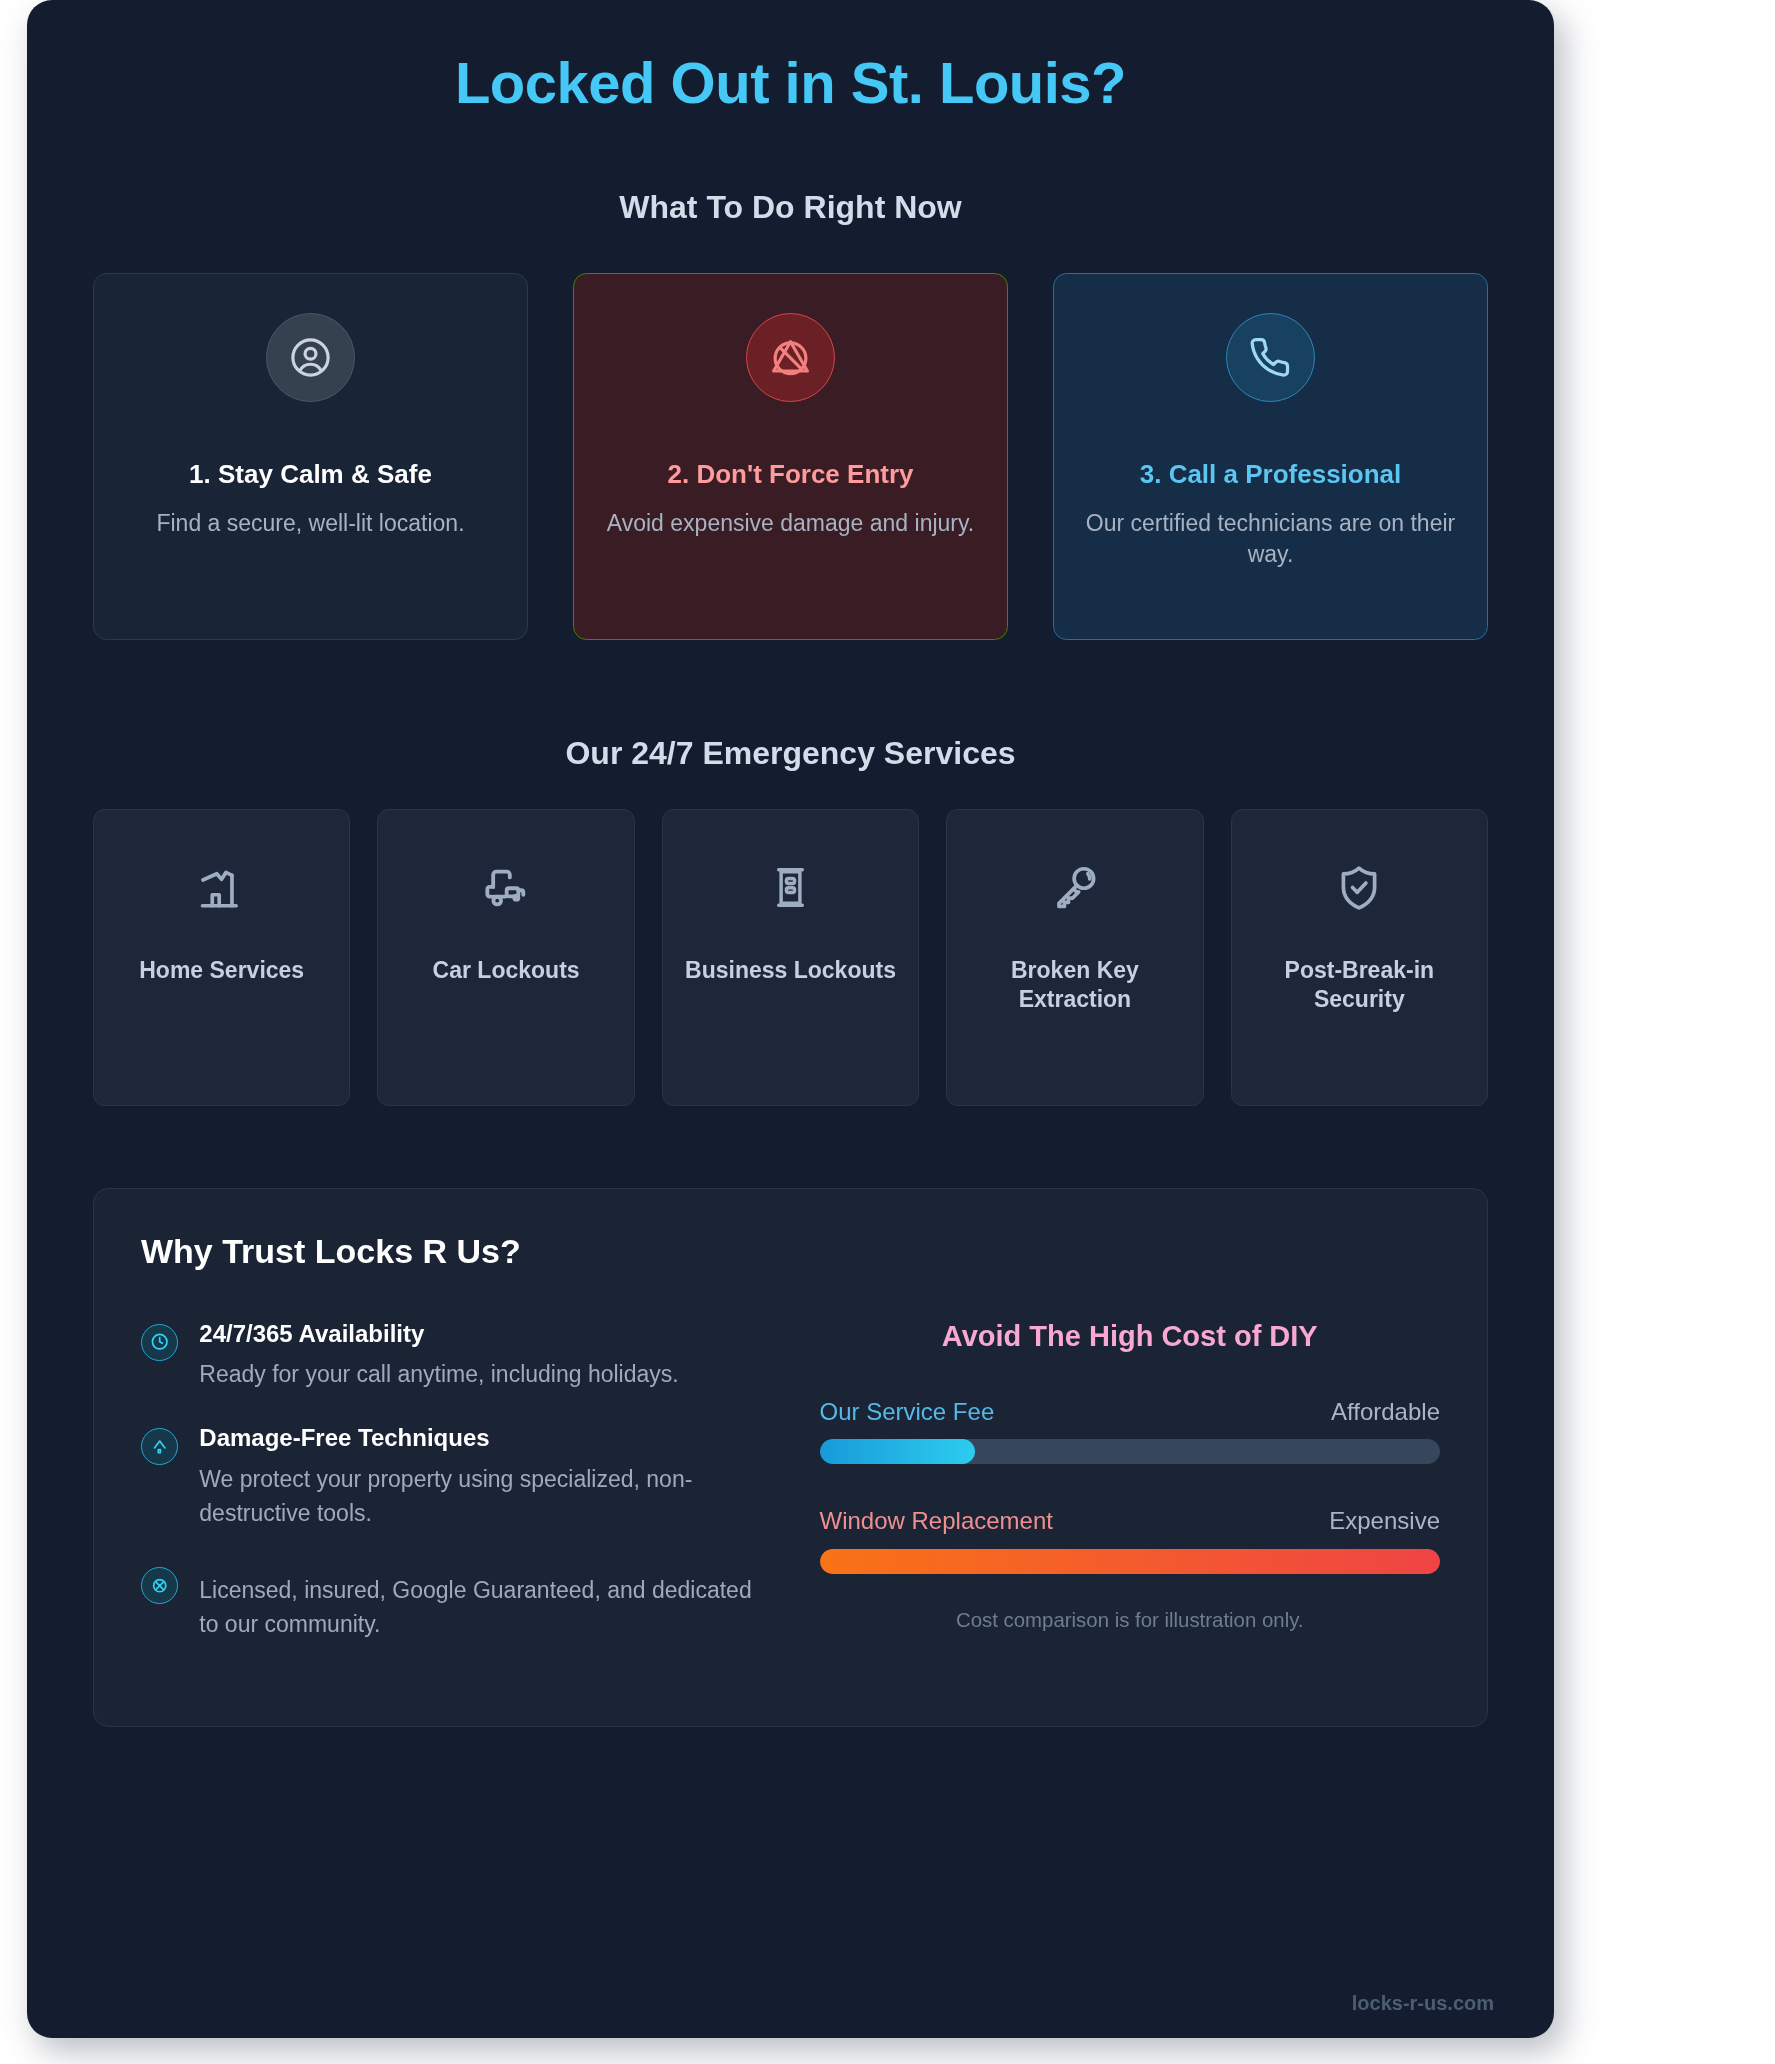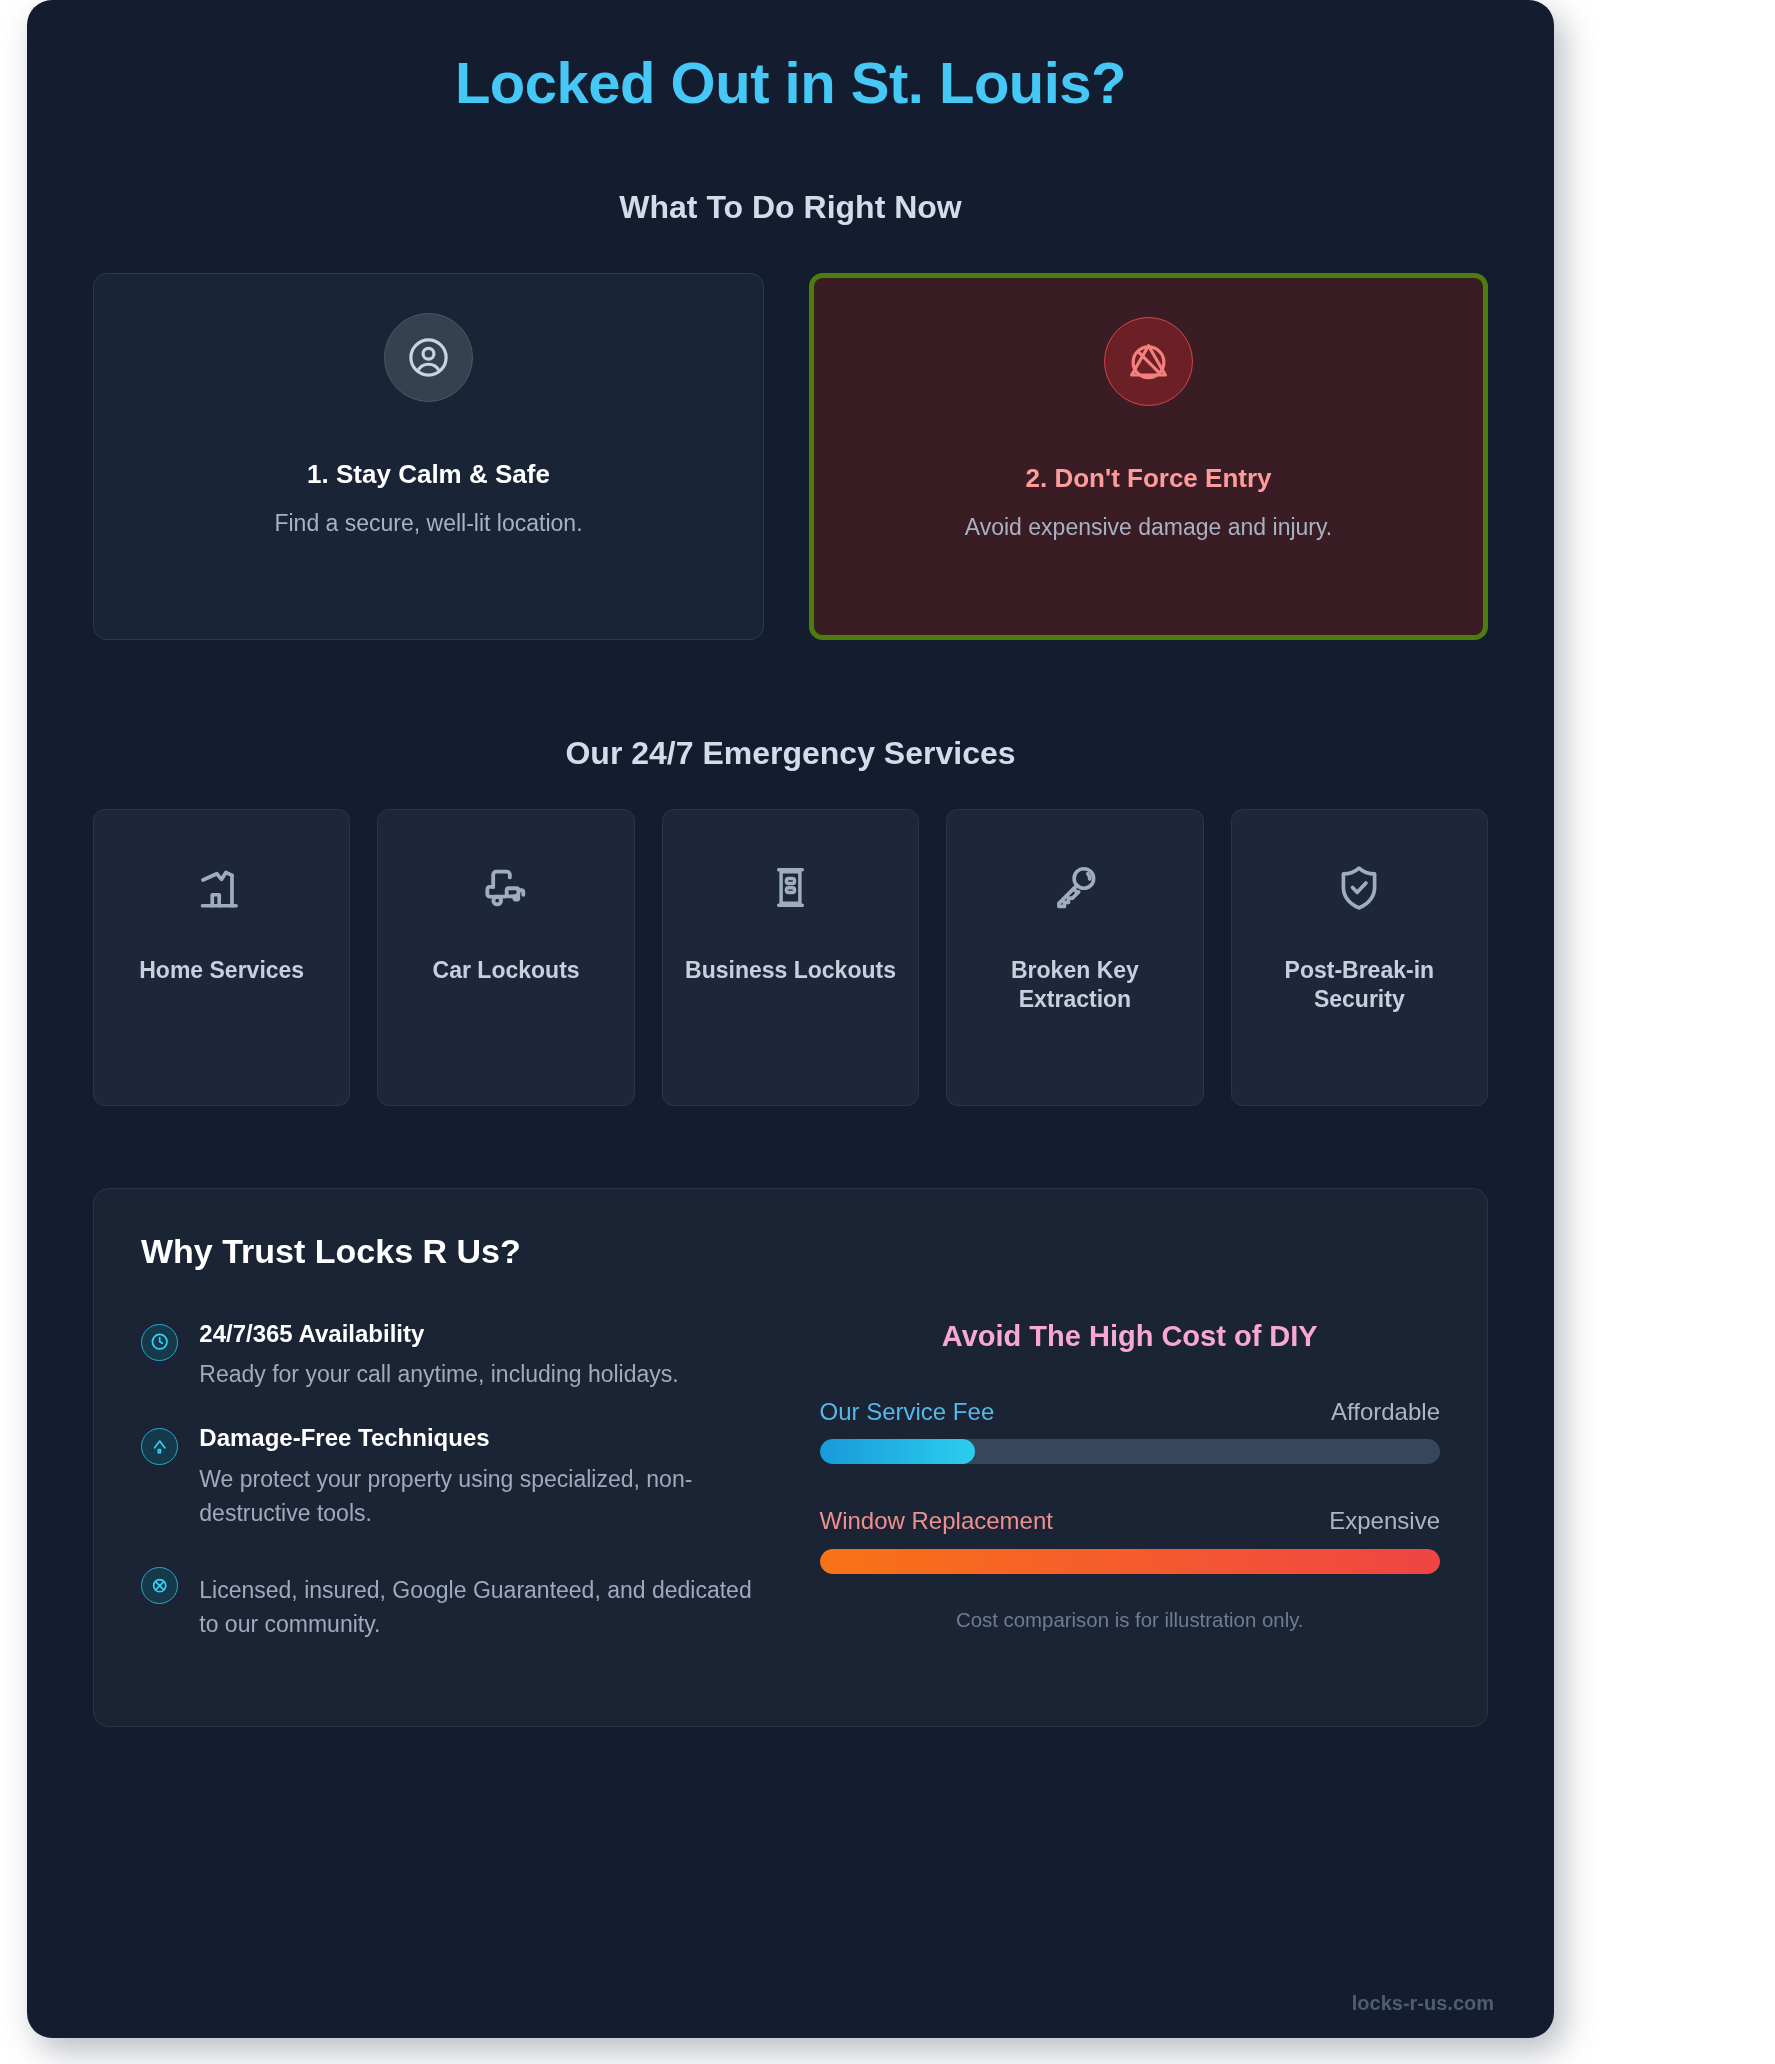--- a/index.html
+++ b/index.html
@@ -62,21 +62,21 @@
     text-align: center;
     min-height: 367px;
   }
   .step-card.neutral {
     background: #1a2437;
     border: 1px solid #2c3purple;
     border: 1px solid #2d3950;
   }
   .step-card.danger {
     background: #3a1c24;
-    border: 5px solid #4d7c0f;
+    border: 1px solid #4d7c0f;
   }
   .step-card.info {
     background: #152d46;
     border: 1px solid #2f6d99;
   }
   .step-icon-wrap {
     width: 89px; height: 89px;
     border-radius: 50%;
     margin: 0 auto 56px auto;
     display: flex; align-items: center; justify-content: center;
@@ -243,20 +243,29 @@
         <svg width="45" height="45" viewBox="0 0 24 24" fill="none" stroke="#f2807f" stroke-width="1.7" stroke-linecap="round" stroke-linejoin="round">
           <path d="M12 3.6 21 19.2H3L12 3.6z"></path>
           <circle cx="12" cy="12.4" r="8.2"></circle>
           <path d="M6.6 6.9 17.4 17.7"></path>
         </svg>
       </div>
       <div class="step-title danger">2. Don't Force Entry</div>
       <div class="step-desc">Avoid expensive damage and injury.</div>
     </div>
 
+    <div class="step-card info">
+      <div class="step-icon-wrap info">
+        <svg width="43" height="43" viewBox="0 0 24 24" fill="none" stroke="#9fd8f5" stroke-width="1.8" stroke-linecap="round" stroke-linejoin="round">
+          <path d="M21.5 16.9v2.9a2 2 0 0 1-2.2 2 19.6 19.6 0 0 1-8.5-3 19.3 19.3 0 0 1-6-6A19.6 19.6 0 0 1 1.8 4.2 2 2 0 0 1 3.8 2h2.9a2 2 0 0 1 2 1.7c.1 1 .35 1.9.7 2.8a2 2 0 0 1-.45 2.1L7.7 9.9a16 16 0 0 0 6 6l1.3-1.25a2 2 0 0 1 2.1-.45c.9.35 1.84.6 2.8.7a2 2 0 0 1 1.6 2z"></path>
+        </svg>
+      </div>
+      <div class="step-title info">3. Call a Professional</div>
+      <div class="step-desc">Our certified technicians are on their way.</div>
+    </div>
   </div>
 
   <div class="section-heading services-heading">Our 24/7 Emergency Services</div>
 
   <div class="services">
 
     <div class="service-card">
       <div class="service-icon">
         <svg width="52" height="52" viewBox="0 0 24 24" fill="none" stroke="#9fadc2" stroke-width="1.7" stroke-linecap="round" stroke-linejoin="round">
           <path d="M3 20.2h15.5"></path>

